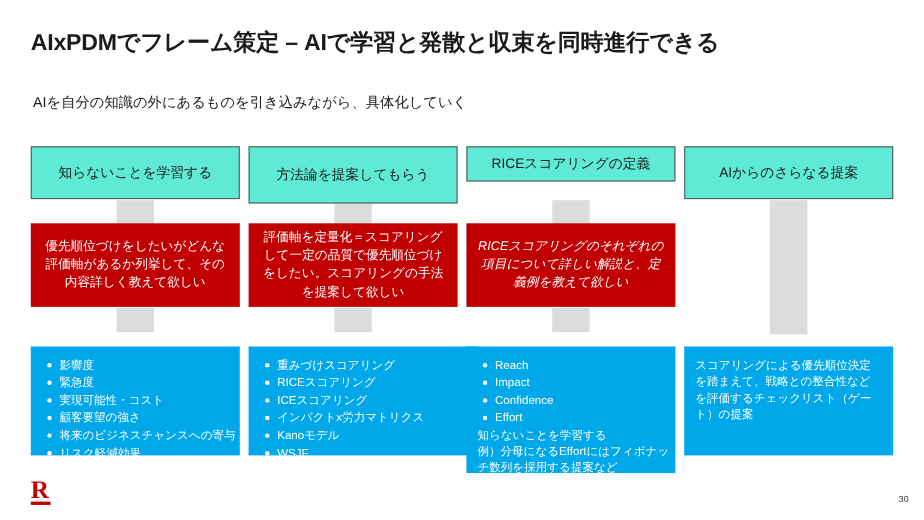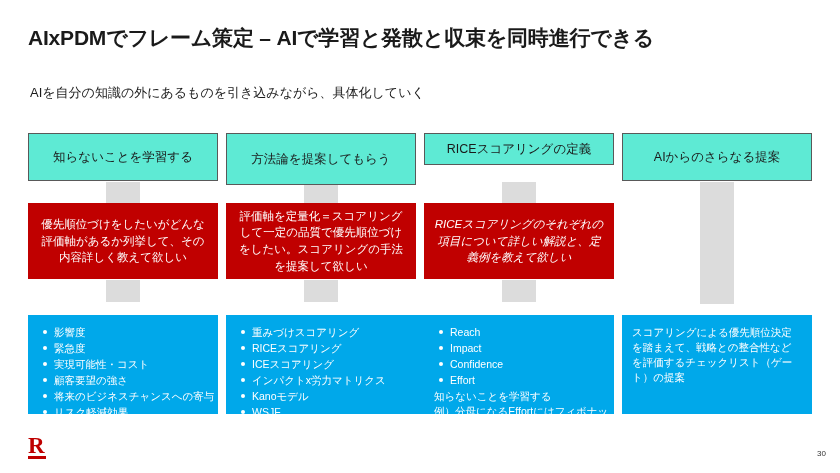--- a/index.html
+++ b/index.html
@@ -145,21 +145,21 @@
   </div>
 
   <div class="head-box" style="left:424px;top:133px;width:190px;height:32px;">
     <span>RICEスコアリングの定義</span>
   </div>
 
   <div class="prompt-box" style="left:424px;top:203px;width:190px;height:76px;font-style:italic;">
     <span>RICEスコアリングのそれぞれの項目について詳しい解説と、定義例を教えて欲しい</span>
   </div>
 
-  <div class="out-box" style="left:424px;top:303px;width:190px;height:99px;">
+  <div class="out-box" style="left:424px;top:303px;width:190px;height:115px;">
     <ul class="bullets">
       <li>Reach</li>
       <li>Impact</li>
       <li>Confidence</li>
       <li>Effort</li>
     </ul>
     <p class="plain-line">知らないことを学習する</p>
     <p class="plain-line">例）分母になるEffortにはフィボナッ</p>
     <p class="plain-line">チ数列を採用する提案など</p>
   </div>

